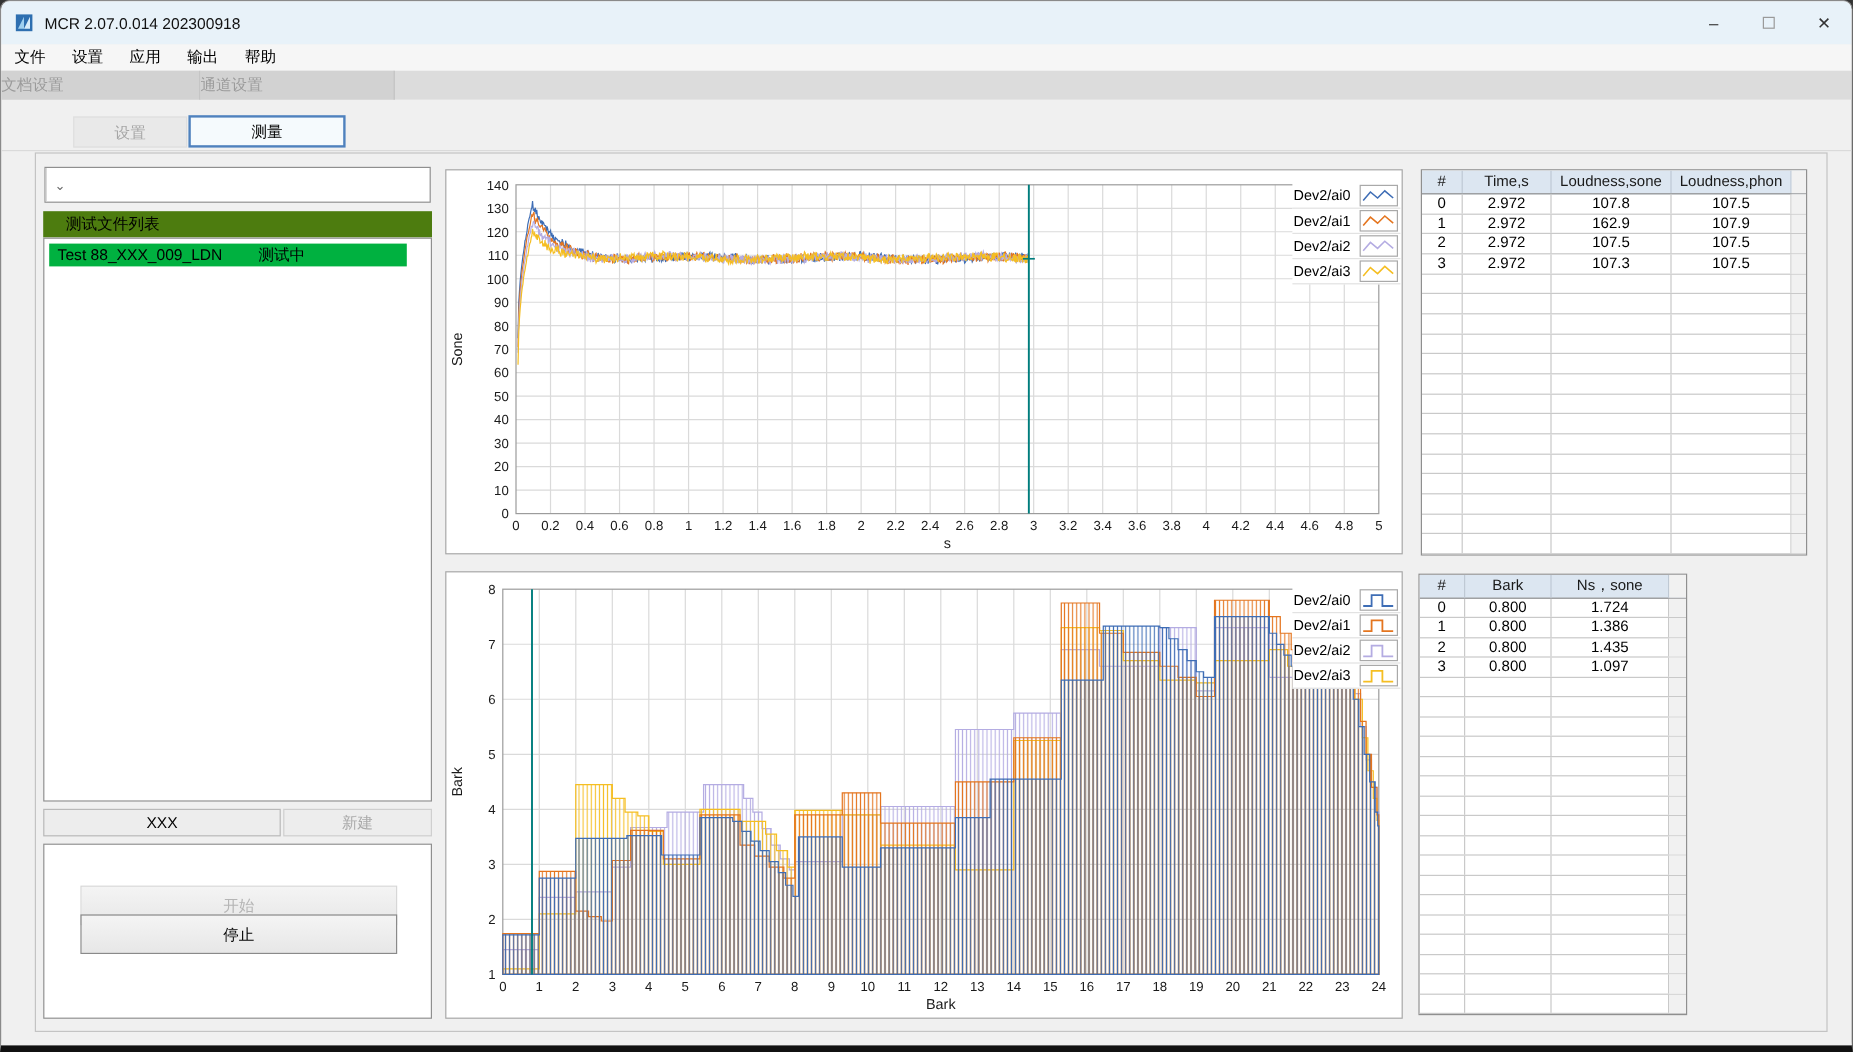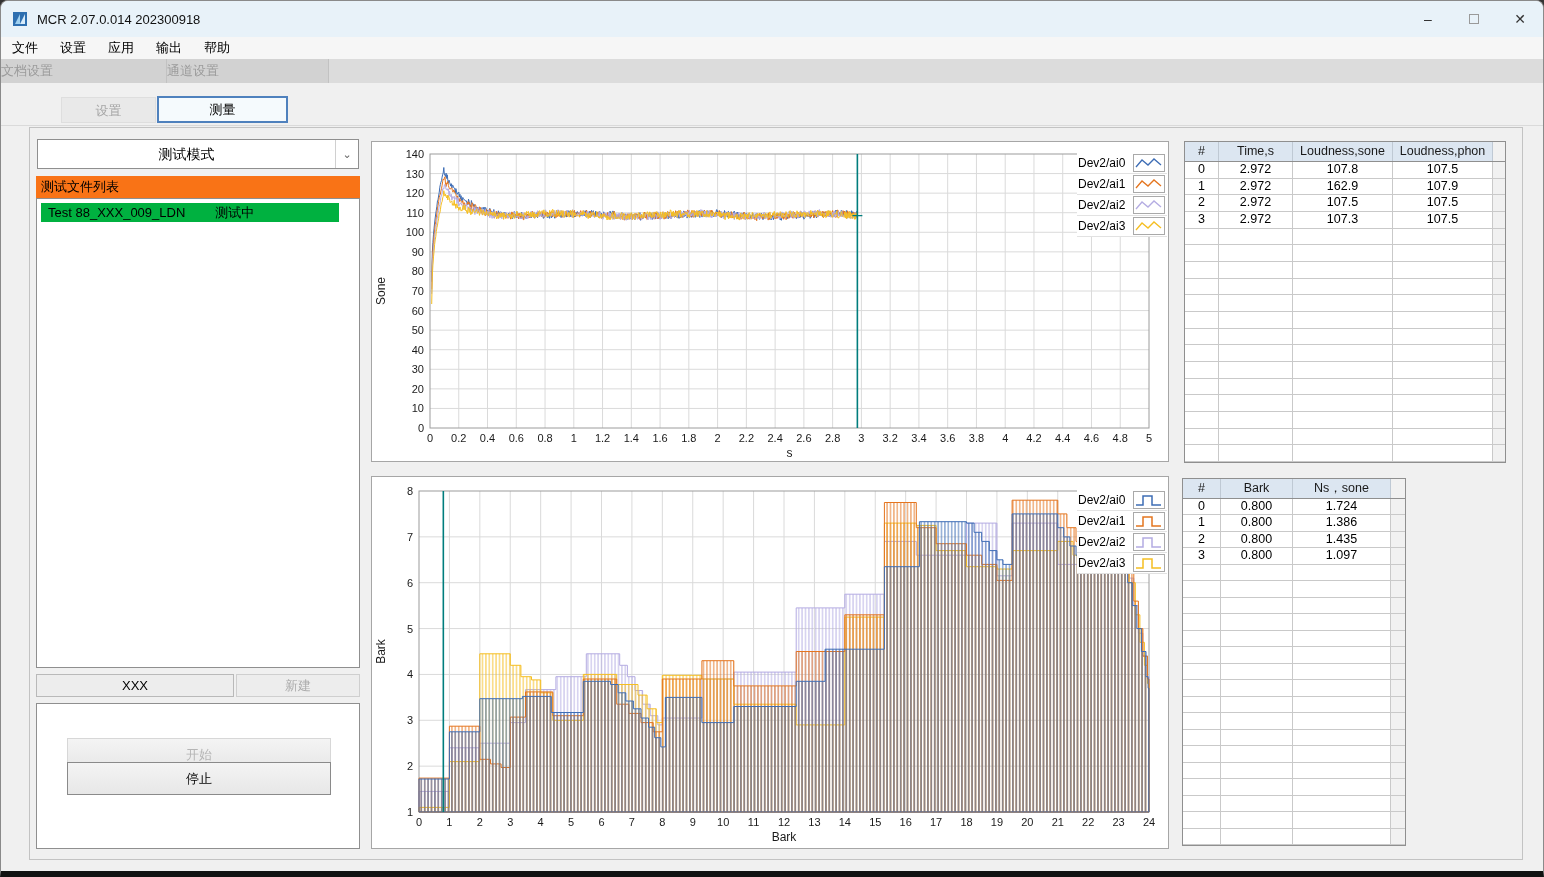--- a/index.html
+++ b/index.html
@@ -25,21 +25,21 @@
   #divider-line { position:absolute; left:0; top:124px; width:100%; height:1px; background:#dadada; }
   #groupbox { position:absolute; left:28px; top:126px; width:1494px; height:733px; border:1px solid #c3c3c3; background:#f0f0f0; }
   
   .subtab { position:absolute; font-size:13px; text-align:center; }
   #subtab-settings { left:60px; top:96px; width:95px; height:26px; line-height:26px; background:#e9e9e9; color:#a6a6a6; border:1px solid #dedede; }
   #subtab-measure  { left:156px; top:95px; width:131px; height:27px; line-height:24px; background:#f5fafd; color:#000; border:2px solid #4f81bd; }
   
   #mode-select { position:absolute; left:36px; top:138px; width:322px; height:30px; background:#fff; border:1px solid #8f8f8f; display:flex; }
   #mode-select .sel-text { flex:1; text-align:center; line-height:28px; font-size:14px; color:#000; }
   #mode-select .sel-arrow { width:23px; border-left:1px solid #d0d0d0; display:flex; align-items:center; justify-content:center; color:#666; font-size:11px; }
-  #list-header { position:absolute; left:35px; top:175px; width:324px; height:22px; background:#f97316; font-size:13px; color:#000; line-height:22px; padding-left:5px; }
+  #list-header { position:absolute; left:35px; top:175px; width:324px; height:22px; background:#4d7c0f; font-size:13px; color:#000; line-height:22px; padding-left:19px; }
   #file-list { position:absolute; left:35px; top:197px; width:324px; height:470px; background:#fff; border:1px solid #8f8f8f; }
   #test-item { position:absolute; left:4px; top:4px; width:298px; height:19px; background:#00B140; color:#000; font-size:13px; line-height:19px; display:flex; }
   #test-item .item-name { padding-left:7px; }
   #test-item .item-status { padding-left:30px; }
   .flat-btn { position:absolute; height:23px; font-size:13px; text-align:center; line-height:21px; background:#ededed; border:1px solid #b9b9b9; }
   #xxx-button { left:35px; top:673px; width:198px; color:#000; }
   #new-button { left:235px; top:673px; width:124px; color:#ababab; border-color:#cfcfcf; }
   #control-box { position:absolute; left:35px; top:702px; width:324px; height:146px; background:#fff; border:1px solid #8f8f8f; }
   .ctrl-btn { position:absolute; left:30px; width:264px; height:33px; font-size:13px; text-align:center; line-height:31px;
               background:linear-gradient(#f4f4f4,#e7e7e7); }
@@ -101,21 +101,20 @@
       <div class="tab" style="width: 162px;">通道设置</div>
     </div>
 
   <div id="divider-line"></div>
   <div id="groupbox"></div>
 
   <div id="subtab-settings" class="subtab">设置</div>
   <div id="subtab-measure" class="subtab">测量</div>
 
   <div id="mode-select">
-    <span class="sel-text">测试模式</span>
     <span class="sel-arrow">⌄</span>
   </div>
 
   <div id="list-header">测试文件列表</div>
   <div id="file-list">
     <div id="test-item">
       <span class="item-name">Test 88_XXX_009_LDN</span>
       <span class="item-status">测试中</span>
     </div>
   </div>

